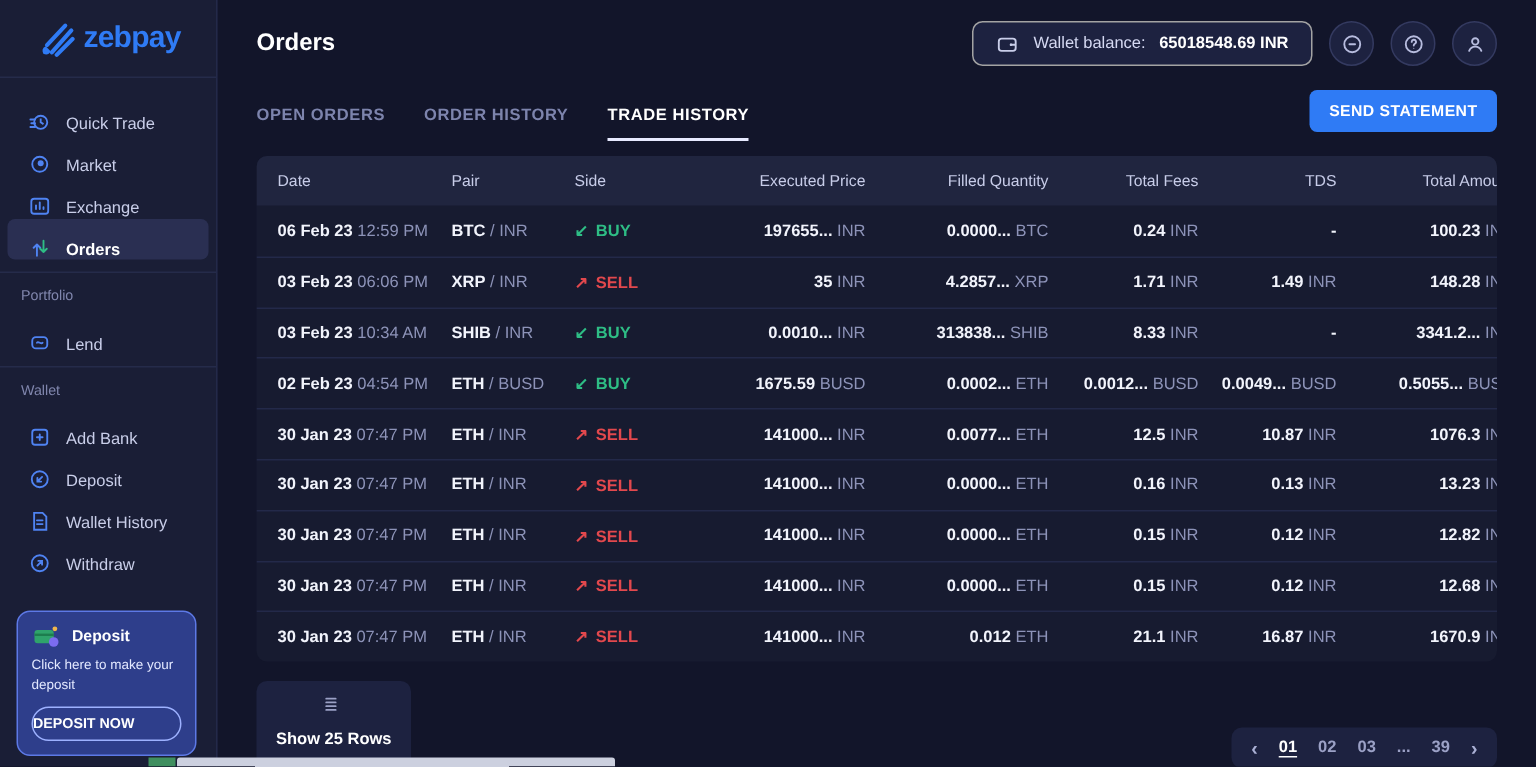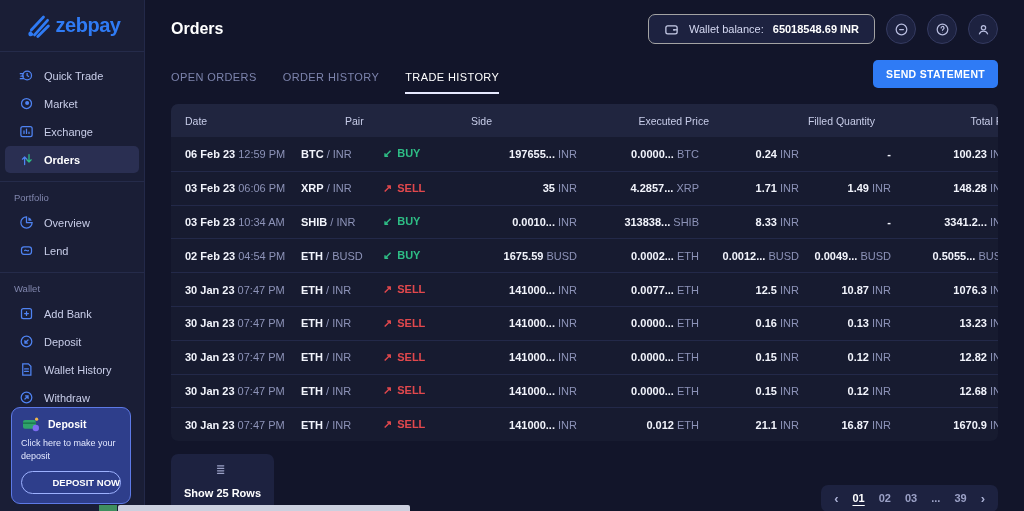--- a/index.html
+++ b/index.html
@@ -5,54 +5,54 @@
   * { margin:0; padding:0; box-sizing:border-box; }
   html,body { width:1024px; height:511px; overflow:hidden; }
   body { font-family:"Liberation Sans", sans-serif; background:#12152a; color:#e8eaf6; }
   #app { position:relative; width:1024px; height:511px; background:#12152a; }
 
   
   .sidebar { position:absolute; left:0; top:0; width:145px; height:511px; background:#1a1e36; border-right:1px solid #232949; }
   .logo-row { height:52px; display:flex; align-items:center; justify-content:center; gap:6px; border-bottom:1px solid #252b4a; }
   .logo-text { font-size:20px; font-weight:800; color:#2f7bf5; letter-spacing:-0.5px; }
   .nav { padding:10px 0 0 0; }
-  .nav-item { display:flex; align-items:center; gap:10px; height:27px; margin:0 5px 1px 5px; padding-left:13px; border-radius:5px; font-size:11px; color:#c9cee9; cursor:pointer; }
+  .nav-item { display:flex; align-items:flex-end; gap:10px; height:27px; margin:0 5px 1px 5px; padding-left:13px; border-radius:5px; font-size:11px; color:#c9cee9; cursor:pointer; }
   .nav-item .lbl { white-space:nowrap; }
   .nav-item.active { background:#2a2f52; color:#ffffff; font-weight:bold; }
   .nav-sec { font-size:9.5px; color:#8086ad; padding:10px 0 6px 14px; border-top:1px solid #252b4a; margin-top:8px; }
   .icn { width:16px; height:16px; flex:0 0 16px; display:inline-flex; align-items:center; justify-content:center; }
   .icn svg { width:15px; height:15px; }
 
   .promo { position:absolute; left:11px; right:13px; bottom:7px; background:rgba(64,90,210,0.55); border:1px solid #5d79e6; border-radius:9px; padding:8px 9px 9px 9px; cursor:pointer; }
   .promo-head { display:flex; align-items:center; gap:7px; margin-bottom:5px; }
   .promo-title { font-size:10.5px; font-weight:bold; color:#ffffff; }
   .promo-text { font-size:9px; line-height:1.45; color:#e3e8ff; margin-bottom:8px; }
-  .promo-btn { border:1px solid #9db1ff; border-radius:13px; text-align:right; padding:5px 0; font-size:9.5px; font-weight:bold; color:#ffffff; cursor:pointer; background:transparent; width:100%; font-family:"Liberation Sans",sans-serif; }
+  .promo-btn { border:1px solid #9db1ff; border-radius:13px; text-align:left; padding:5px 0; font-size:9.5px; font-weight:bold; color:#ffffff; cursor:pointer; background:transparent; width:100%; font-family:"Liberation Sans",sans-serif; }
 
   
   .main { position:absolute; left:146px; top:0; width:878px; height:511px; }
   .topbar { display:flex; align-items:center; justify-content:space-between; padding:14px 26px 0 25px; }
   .page-title { font-size:16px; font-weight:bold; color:#ffffff; }
   .top-right { display:flex; align-items:center; gap:11px; }
   .wallet-pill { display:flex; align-items:center; gap:9px; height:30px; padding:0 15px; background:#1d2240; border:1px solid #a3a3a3; border-radius:7px; font-size:11px; cursor:pointer; }
   .wallet-pill .wl { color:#d5d9f2; }
   .wallet-pill .wv { color:#ffffff; font-weight:bold; }
   .circle-btn { width:30px; height:30px; border-radius:50%; background:#1d2240; border:1px solid #343a60; display:flex; align-items:center; justify-content:center; color:#b7bcde; cursor:pointer; }
   .circle-btn svg { width:15px; height:15px; }
 
   .tabs-row { display:flex; align-items:flex-end; justify-content:space-between; padding:16px 26px 0 25px; }
   .tabs { display:flex; gap:26px; }
-  .tab { font-size:11px; font-weight:normal; letter-spacing:0.4px; color:#7d84ad; padding-bottom:9px; cursor:pointer; border-bottom:2px solid transparent; }
+  .tab { font-size:11px; font-weight:bold; letter-spacing:0.4px; color:#7d84ad; padding-bottom:9px; cursor:pointer; border-bottom:2px solid transparent; }
   .tab.active { color:#ffffff; border-bottom:2px solid #e7eaff; }
   .send-btn { background:#2f7bf5; color:#ffffff; font-size:10.5px; font-weight:bold; letter-spacing:0.3px; border:none; border-radius:5px; padding:8px 13px; margin-bottom:6px; cursor:pointer; font-family:"Liberation Sans",sans-serif; }
 
   
   .table-card { margin:10px 26px 0 25px; background:#171b30; border-radius:7px; overflow:hidden; }
   .tgrid { display:grid; grid-template-columns:116px 82px 76px 118px 122px 100px 92px 118px 1fr; align-items:center; padding:0 6px 0 14px; }
-  .thead { background:#20253f; height:33px; font-size:10.5px; color:#c7cce8;gap:44px; }
+  .thead { background:#20253f; height:33px; font-size:10.5px; color:#c7cce8; }
   .thead .h { white-space:nowrap; }
   .thead .h.num { text-align:right; }
   .trow { height:33.8px; border-top:1px solid #232949; font-size:11px; cursor:pointer; }
   .trow:first-child { border-top:none; }
   .cell { white-space:nowrap; }
   .cell b { color:#f2f4fc; font-weight:bold; }
   .mut { color:#8d93b8; }
   .cell.num { text-align:right; }
   .cell.num b { font-weight:bold; }
   .side .arr { margin-right:5px; font-size:11px; }
@@ -126,29 +126,20 @@
         <span class="icn">
             <svg viewBox="0 0 24 24" fill="none" stroke="#4f83f2" stroke-width="2" stroke-linecap="round" stroke-linejoin="round">
               <path d="M9 20V8M9 8L5.5 11.5M9 8l3.5 3.5"></path>
               <path d="M16 4v12M16 16l3.5-3.5M16 16l-3.5-3.5" stroke="#2ebd85"></path>
             </svg>
           </span>
         <span class="lbl">Orders</span>
       </div>
 
       <div class="nav-sec">Portfolio</div>
-      <div class="nav-item">
-        <span class="icn">
-            <svg viewBox="0 0 24 24" fill="none" stroke="#4f83f2" stroke-width="2">
-              <path d="M12 3a9 9 0 1 0 9 9h-9z"></path>
-              <path d="M15 3.5a9 9 0 0 1 5.5 5.5H15z" fill="#4f83f2" stroke="none"></path>
-            </svg>
-          </span>
-        <span class="lbl">Overview</span>
-      </div>
       <div class="nav-item">
         <span class="icn">
             <svg viewBox="0 0 24 24" fill="none" stroke="#4f83f2" stroke-width="2" stroke-linecap="round">
               <rect x="4" y="6" width="16" height="12" rx="4"></rect>
               <path d="M9 12c1.5-2 4.5 2 6 0"></path>
             </svg>
           </span>
         <span class="lbl">Lend</span>
       </div>
 

